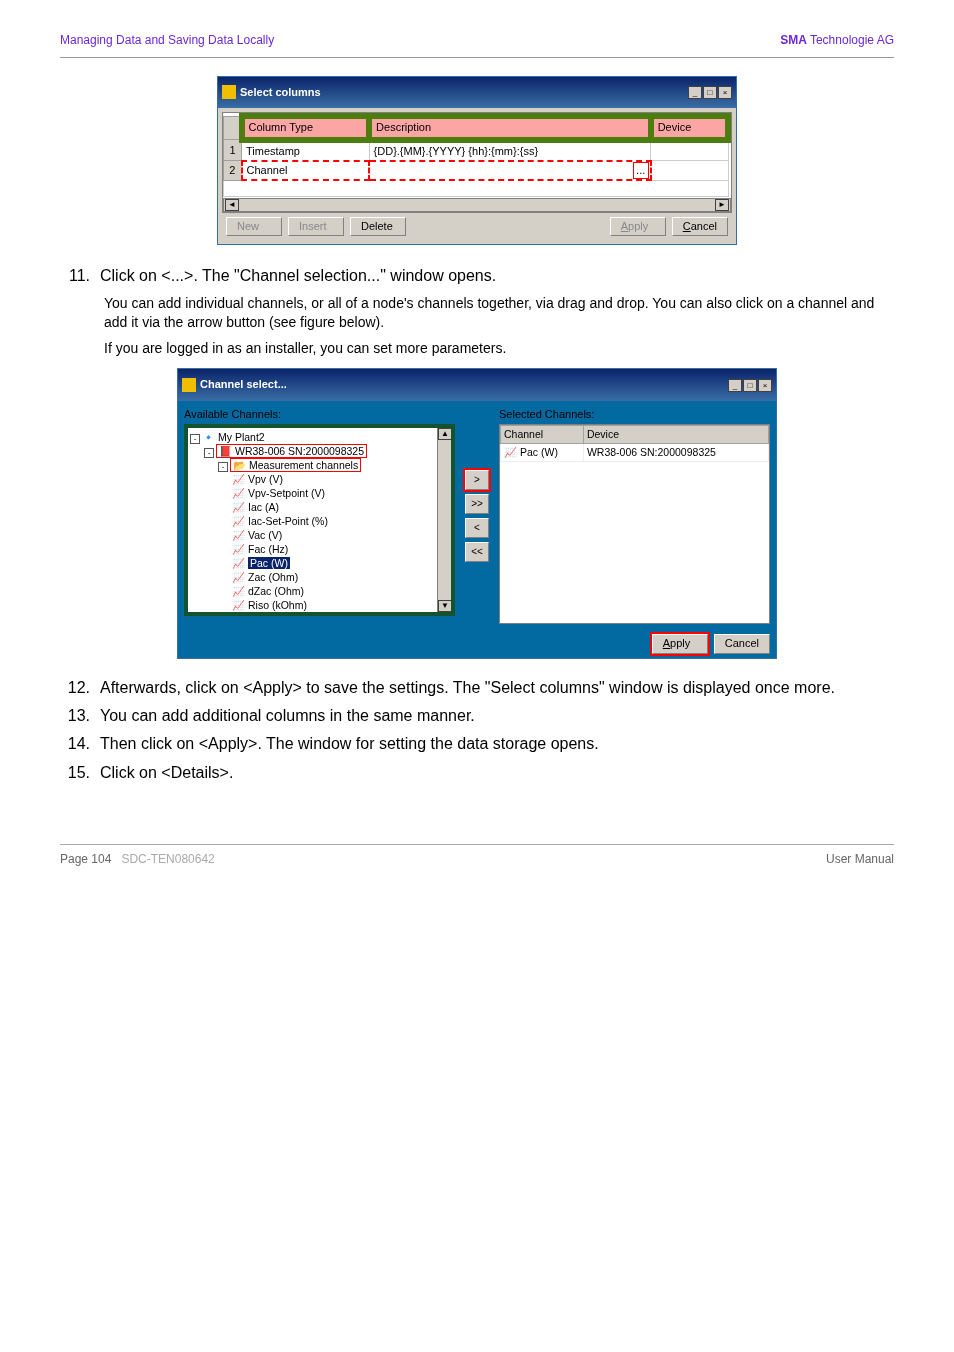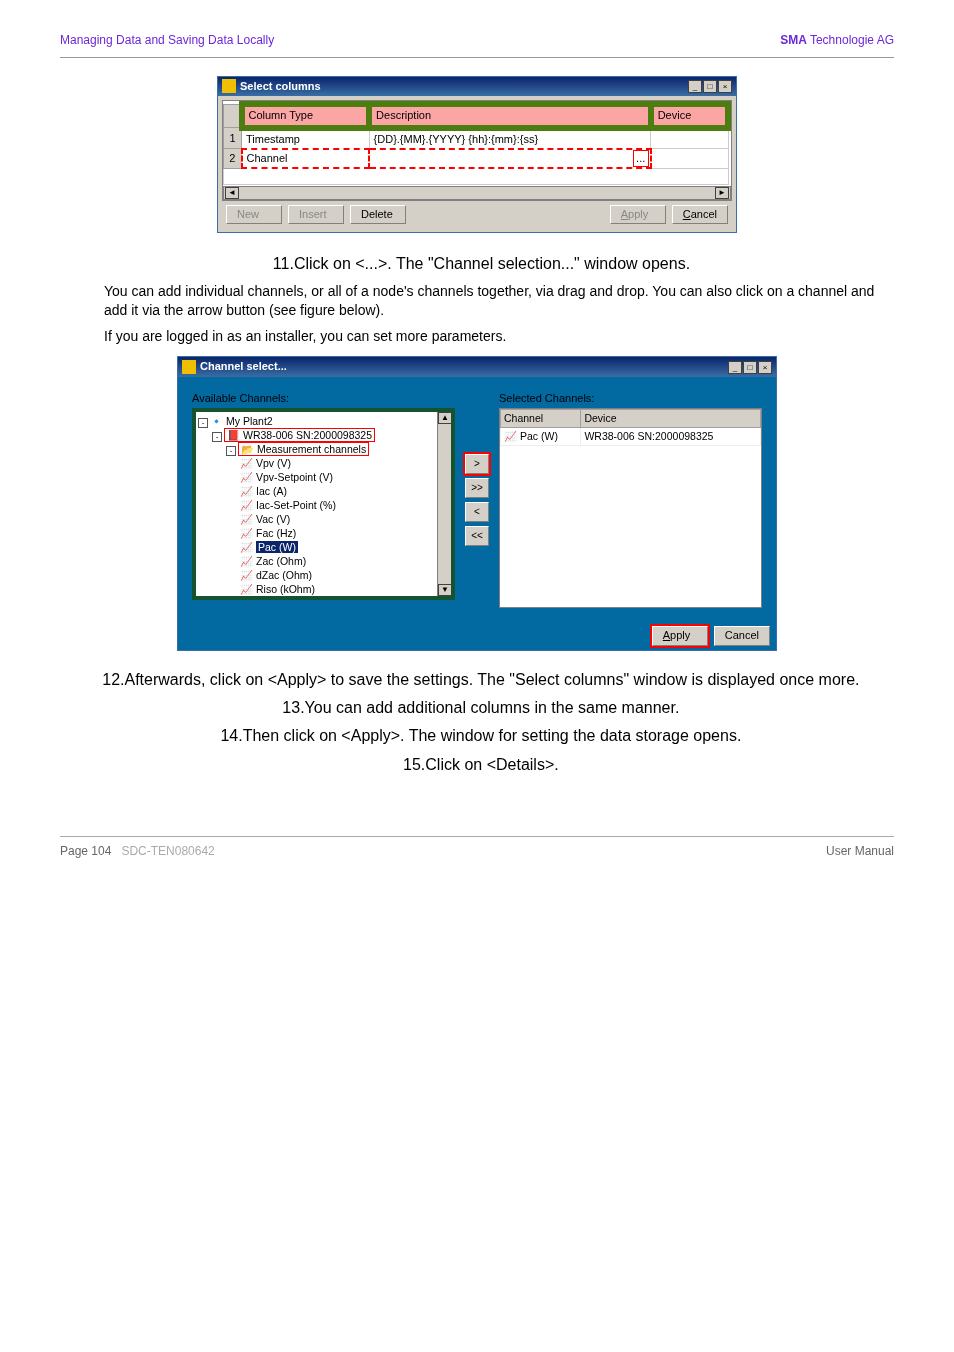--- a/index.html
+++ b/index.html
@@ -1,46 +1,46 @@
 <!DOCTYPE html>
 <html><head>
 <meta charset="utf-8">
 <style>
   * { box-sizing: border-box; margin: 0; padding: 0; }
   body { font-family: "Century Gothic", Futura, Arial, sans-serif; font-size: 15px; color: #000; background: #fff; width: 954px; margin: 0 auto; padding: 32px 60px 40px; line-height: 1.4; }
   .hdr { display: flex; justify-content: space-between; font-size: 12px; color: #6d28d9; margin-bottom: 8px; }
   hr.top { border: none; border-top: 1px solid #999; margin-bottom: 18px; }
   .dlg { border: 1px solid #3a6ea5; margin: 0 auto 20px; width: 520px; background: #d4d0c8; }
-  .dlg-title { background: linear-gradient(#0a246a,#3a6ea5); color: #fff; font-size: 11px; padding: 2px 4px; display: flex; align-items: center; font-family: Tahoma, sans-serif; justify-content: space-between; }
+  .dlg-title { background: linear-gradient(#0a246a,#3a6ea5); color: #fff; font-size: 11px; padding: 8px 4px; display: flex; align-items: center; font-family: Tahoma, sans-serif; justify-content: space-between; }
   .dlg-title .t { flex: 1; font-weight: bold; }
   .winbtns { display: flex; gap: 1px; }
   .winbtn { width: 14px; height: 13px; background: #d4d0c8; border: 1px solid #404040; font-size: 8px; line-height: 11px; text-align: center; color: #000; font-family: Arial; }
   .dlg-body1 { background: #d4d0c8; padding: 4px; font-family: Tahoma, sans-serif; font-size: 11px; }
   .grid { width: 100%; background: #fff; border: 1px solid #808080; }
   .grid table { width: 100%; border-collapse: collapse; font-size: 11px; }
   .grid th { background: #fca5a5; border: 6px solid #4d7c0f; text-align: left; font-weight: normal; padding: 1px 4px; height: 16px; }
   .grid td { border: 1px solid #ccc; padding: 1px 4px; height: 16px; background: #fff; }
   .grid .rownum { background: #d4d0c8; border: 1px solid #a0a0a0; text-align: center; width: 18px; }
   .grid .selcell { border: 2px dashed #f00; }
   .grid .ellips { border: 1px solid #f00; width: 18px; text-align: center; }
   .grid-blank { height: 190px; }
   .dlg-btnrow { display: flex; gap: 6px; padding: 4px; justify-content: space-between; }
   .leftbtns, .rightbtns { display: flex; gap: 6px; }
   .wbtn { font-family: Tahoma, sans-serif; font-size: 11px; padding: 1px 10px; min-width: 56px; background: #d4d0c8; border: 1px solid #808080; border-top-color: #fff; border-left-color: #fff; text-align: left; }
   .wbtn.disabled { color: #888; }
   .scroll-h { background: #d4d0c8; height: 14px; border: 1px solid #808080; display: flex; align-items: center; justify-content: space-between; padding: 0 1px; margin-top: 1px; }
   .arrowbox { width: 14px; height: 12px; background: #d4d0c8; border: 1px solid #404040; font-size: 8px; text-align: center; line-height: 10px; }
 
-  .step { display: flex; margin-bottom: 6px; justify-content: center; }
+  .step { display: flex; gap: 10px; margin-bottom: 6px; }
   .step .num { width: 30px; text-align: right; font-size: 16px; flex-shrink:0; }
   .step .txt { font-size: 16px; }
   .cont { margin-left: 44px; font-size: 14px; margin-bottom: 6px; }
 
   .dlg2 { border: 1px solid #3a6ea5; margin: 10px auto 18px; width: 600px; background: #0369a1; }
-  .dlg2-body { display: grid; grid-template-columns: 1fr 36px 1fr; gap: 4px; padding: 14px; font-family: Tahoma, sans-serif; font-size: 11px; }
+  .dlg2-body { display: grid; grid-template-columns: 1fr 36px 1fr; gap: 4px; padding: 6px; font-family: Tahoma, sans-serif; font-size: 11px; }
   .panehead { font-size: 11px; margin-bottom: 2px; }
   .tree { background: #fff; border: 4px solid #14532d; height: 192px; overflow: hidden; padding: 2px; font-size: 10.5px; line-height: 14px; position: relative; }
   .tree ul { list-style: none; margin-left: 14px; }
   .ic { display:inline-block; width:10px; height:10px; border:1px solid #555; background:#fff; font-size:8px; line-height:8px; text-align:center; margin-right:2px; }
   .hlred { border: 1px solid #f00; padding: 0 2px; }
   .hlblue { background: #0a246a; color: #fff; padding: 0 2px; }
   .midbtns { display: flex; flex-direction: column; gap: 4px; justify-content: center; align-items: center; }
   .sqbtn { width: 24px; height: 20px; background: #d4d0c8; border: 1px solid #808080; border-top-color: #fff; border-left-color: #fff; font-size: 10px; text-align: center; line-height: 18px; }
   .sqbtn.hl { outline: 2px solid #f00; }
   .rtable { background: #fff; border: 1px solid #808080; height: 200px; font-size: 10.5px; }

